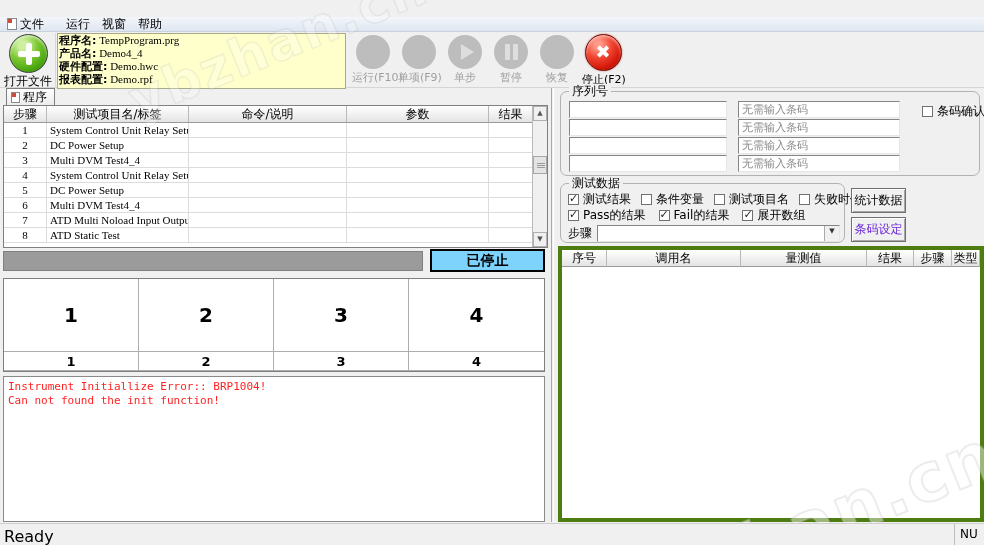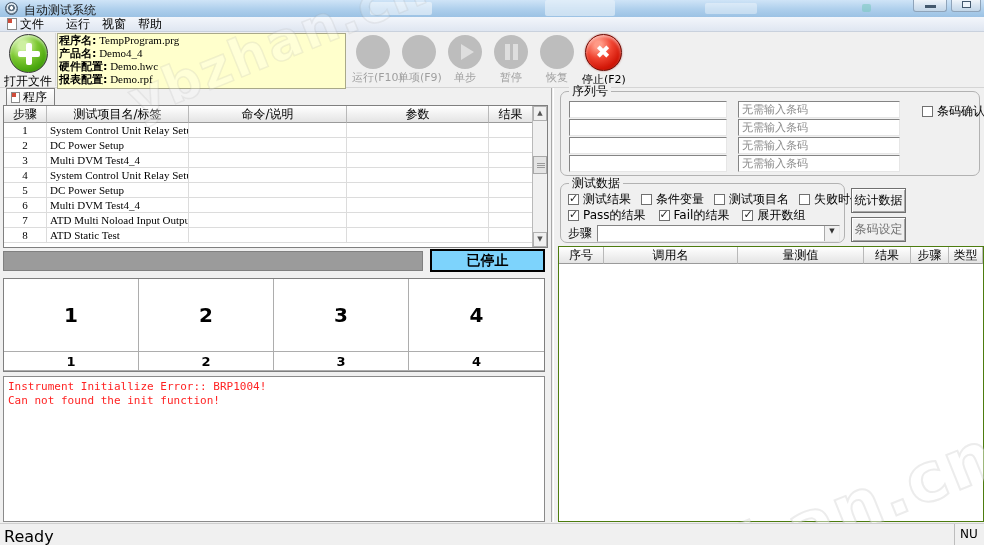--- a/index.html
+++ b/index.html
@@ -132,57 +132,43 @@
   .steprow { position:absolute; left:7px; top:41px; display:flex; align-items:center; gap:5px; }
   .combo { position:relative; width:243px; height:17px; background:#fff; border:1px solid;
            border-color:#848484 #e6e6e6 #e6e6e6 #848484; cursor:pointer; }
   .combo-btn { position:absolute; right:0; top:0; width:15px; height:15px; background:#f0f0f0;
                border-left:1px solid #aaa; text-align:center; }
   .combo-btn::after { content:"▼"; font-size:7px; color:#333; position:relative; top:-4px; }
   .btn3d { position:absolute; width:55px; height:25px; background:#f0f0f0; border:1px solid #707070;
            box-shadow:inset 1px 1px 0 #ffffff, inset -1px -1px 0 #a8a8a8; font-size:12px; text-align:center; line-height:23px;
            font-family:"DejaVu Sans","Liberation Sans",sans-serif; cursor:pointer; }
   .btn-stats { left:851px; top:100px; }
-  .btn-barcode { left:851px; top:129px; color:#737373; }
-
-  
-  .results-table { position:absolute; left:558px; top:158px; width:426px; height:276px; background:#fff; border:1px solid #4d7c0f; }
+  .btn-barcode { left:851px; top:129px; color:#6d28d9; }
+
+  
+  .results-table { position:absolute; left:558px; top:158px; width:426px; height:276px; background:#fff; border:4px solid #4d7c0f; }
   .rthead { display:grid; grid-template-columns:45px 134px 126px 47px 38px 1fr; height:17px; }
   .rtbody { position:absolute; left:0; top:17px; right:0; bottom:0; background:#fff; }
 
   
   .wm { position:absolute; font-weight:bold; transform:rotate(-22deg); pointer-events:none;
         color:rgba(255,255,255,.45); -webkit-text-stroke:2px rgba(185,185,185,.28); letter-spacing:2px; }
   .wm-br { left:600px; top:400px; font-size:68px; }
   .wm-tl { left:90px; top:-5px; font-size:52px; color:rgba(255,255,255,.22); -webkit-text-stroke:1.5px rgba(160,160,160,.16); }
 
   
   .statusbar { position:absolute; left:0; top:523px; width:984px; height:22px; background:#f0f0f0; border-top:1px solid #cfcfcf; }
   .sb-left { position:absolute; left:4px; top:3px; font-size:16px; }
   .sb-right { position:absolute; right:0; top:0; width:30px; height:100%; border-left:1px solid #bdbdbd; padding:3px 0 0 5px; font-size:12px; }
 </style>
 </head>
 <body>
 
 <div class="screen">
 
-  <div class="titlebar">
-    <span class="tb-art art1"></span>
-    <span class="tb-art art2"></span>
-    <span class="tb-art art3"></span>
-    <span class="tb-art art4"></span>
-    <span class="app-icon"></span>
-    <span class="win-title">自动测试系统</span>
-    <span class="winbtn btn-min">
-        <span class="glyph-min"></span>
-      </span>
-    <span class="winbtn btn-max">
-        <span class="glyph-max"></span>
-      </span>
-  </div>
 
   <div class="menubar">
     <span class="doc-icon"></span>
     <span class="menu-item m0">文件</span>
     <span class="menu-item m1">运行</span>
     <span class="menu-item m2">视窗</span>
     <span class="menu-item m3">帮助</span>
   </div>
 
   <div class="toolbar">

